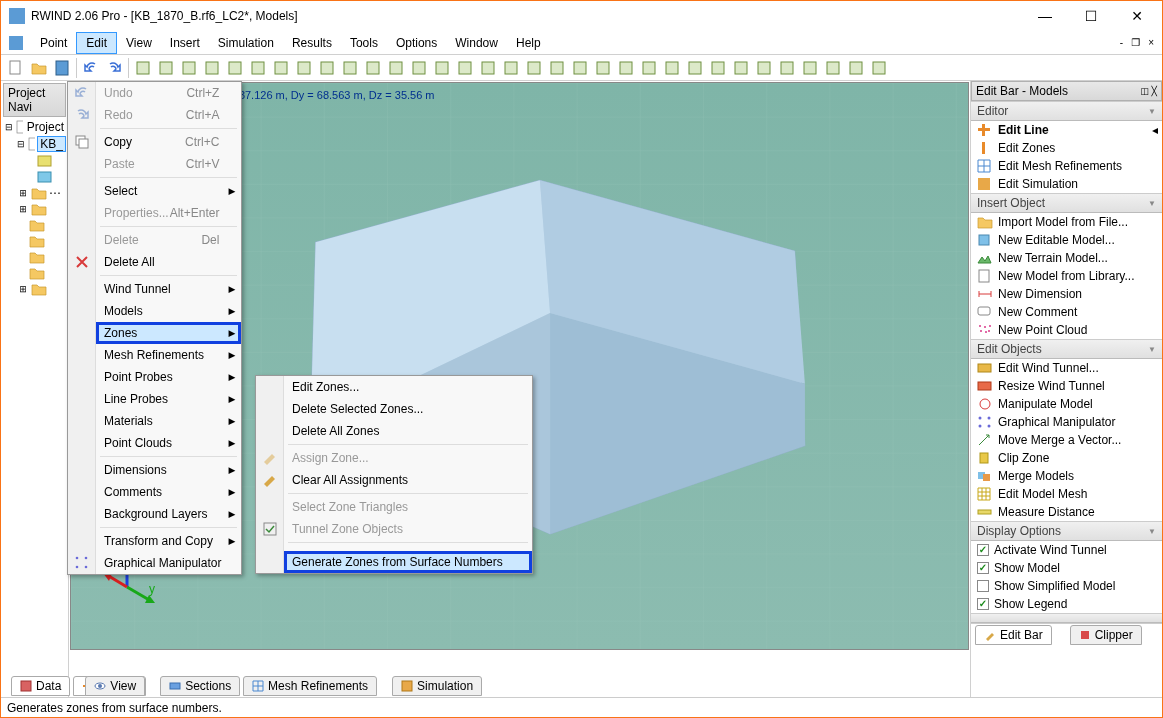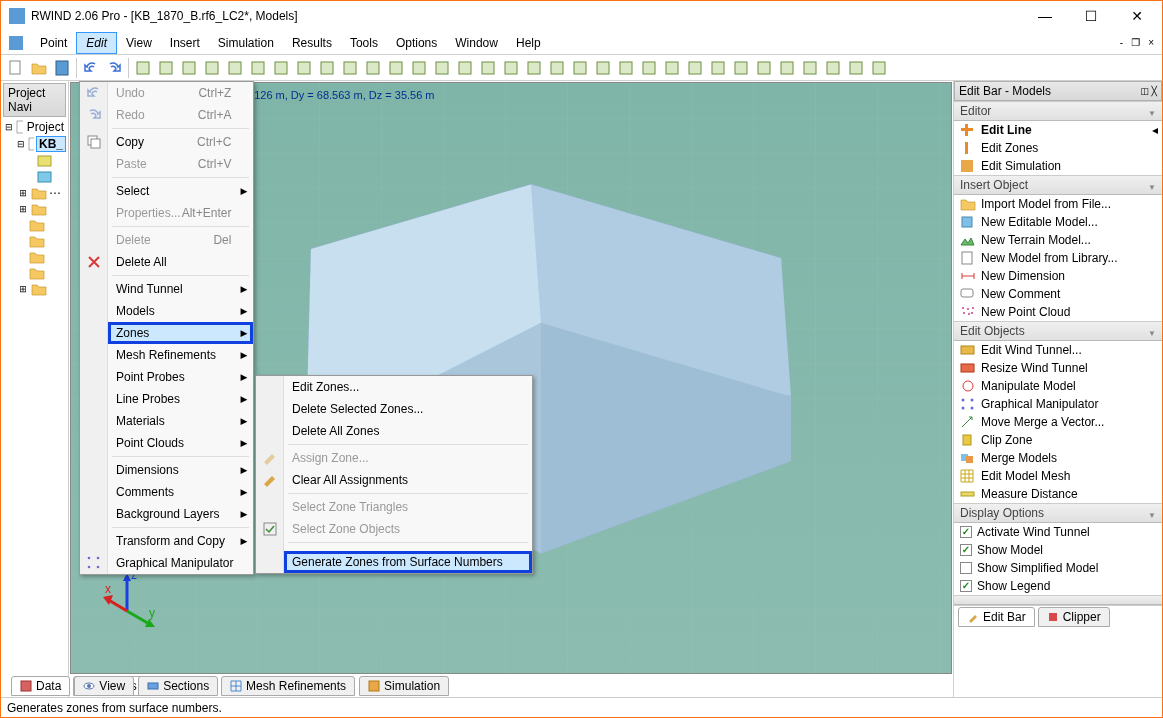--- a/index.html
+++ b/index.html
@@ -6,52 +6,52 @@
 body { background:#fff; overflow:hidden; }
 .window { width:1163px; height:718px; display:flex; flex-direction:column; border:1px solid #f97316; }
 .titlebar { height:30px; background:#fff; display:flex; align-items:center; padding:0 2px 0 8px; }
 .titlebar .icon { width:16px; height:16px; background:#5b9bd5; margin-right:6px; }
 .titlebar .title { flex:1; color:#000; }
 .titlebar .winbtns { display:flex; }
 .titlebar .winbtn { width:46px; height:30px; display:flex; align-items:center; justify-content:center; font-size:14px; }
 .menubar { height:24px; display:flex; align-items:center; padding-left:8px; border-bottom:1px solid #d0d0d0; position:relative; }
 .menubar .mlogo { width:14px; height:14px; background:#5b9bd5; margin-right:8px; }
 .menubar .mitm { height:22px; padding:0 9px; display:flex; align-items:center; }
-.menubar .mitm.open { background:#cce8ff; border:1px solid #3399ff;font-style:italic; }
+.menubar .mitm.open { background:#cce8ff; border:1px solid #3399ff; }
 .menubar .mdiright { margin-left:auto; display:flex; gap:4px; padding-right:6px; }
 .menubar .mdiright span { font-size:10px; padding:0 2px; }
 .toolbar { height:26px; display:flex; align-items:center; padding-left:4px; border-bottom:1px solid #d0d0d0; gap:1px; }
 .toolbar .tb { width:22px; height:22px; display:flex; align-items:center; justify-content:center; border:1px solid transparent; }
 .toolbar .sep { width:1px; height:20px; background:#ccc; margin:0 2px; }
 .tbic { width:16px; height:16px; }
 .main { flex:1; display:flex; overflow:hidden; position:relative; }
 .projnav { width:68px; background:#fff; border-right:1px solid #d0d0d0; padding:2px; }
 .projnav .hdr { background:linear-gradient(#e8e8e8,#d8d8d8); border:1px solid #b0b0b0; padding:2px 4px; font-size:11px; display:flex; justify-content:space-between; align-items:center; }
 .treerow { display:flex; align-items:center; gap:2px; padding:1px 0; }
 .treerow .exp { width:12px; font-size:9px; text-align:center; }
 .trlabel { padding:0 2px; }
 .trlabel.sel { background:#cce8ff; border:1px solid #3399ff; }
 .ticon { width:16px; height:14px; }
 .fo { fill:#f5c862; stroke:#c99a2e; stroke-width:0.7; }
 .pg { fill:#fff; stroke:#888; stroke-width:0.7; }
 .viewport { flex:1; position:relative; background:linear-gradient(#7fb5a8,#8cbcb0); border:1px solid #888; margin:1px; }
 .wtline { position:absolute; top:6px; left:8px; color:#002f8e; font-size:11px; }
 .axes { position:absolute; left:28px; bottom:44px; }
-.tabsbot { height:22px; display:flex; align-items:center; padding:0 4px; gap:4px; }
+.tabsbot { height:22px; display:flex; align-items:center; padding:0 4px; gap:15px;margin-top:24px; }
 .tabbot { height:20px; padding:0 8px; border:1px solid #aaa; background:#f0f0f0; display:flex; align-items:center; gap:4px; font-size:11px; border-radius:3px 3px 0 0; }
 .tabbot.act { background:#fff; }
 .status { height:20px; border-top:1px solid #ccc; display:flex; align-items:center; padding:0 6px; font-size:11px; }
-.editbar { width:209px; border-left:1px solid #d0d0d0; background:#fff; overflow-y:auto; }
+.editbar { width:192px; border-left:1px solid #d0d0d0; background:#fff; overflow-y:auto; }
 .ebhdr { background:linear-gradient(#e8e8e8,#d8d8d8); border:1px solid #b0b0b0; padding:2px 4px; font-size:11px; display:flex; justify-content:space-between; align-items:center; }
-.ebsec { background:linear-gradient(#f0f0f0,#e0e0e0); border-top:1px solid #ccc; border-bottom:1px solid #bbb; padding:2px 6px; font-size:11px; color:#444; display:flex; justify-content:space-between; align-items:flex-end; }
+.ebsec { background:linear-gradient(#f0f0f0,#e0e0e0); border-top:1px solid #ccc; border-bottom:1px solid #bbb; padding:2px 6px; font-size:11px; color:#444; display:flex; justify-content:space-between; align-items:center; }
 .ebsec .arr { font-size:8px; color:#888; }
 .ebi { padding:2px 4px 2px 6px; display:flex; align-items:center; gap:5px; }
 .ebi .cb { width:12px; height:12px; border:1px solid #888; background:#fff; display:flex; align-items:center; justify-content:center; color:#1b8a1b; font-size:10px; font-weight:bold; line-height:1; }
 .ebic { width:16px; height:14px; flex-shrink:0; }
-.ebtab { height:22px; display:flex; align-items:center; padding:0 4px; gap:3px; border-top:1px solid #ccc; }
+.ebtab { height:22px; display:flex; align-items:center; padding:0 4px; gap:18px; border-top:1px solid #ccc; }
 .menu { position:absolute; background:#f8f8f8; border:1px solid #999; box-shadow:2px 2px 4px rgba(0,0,0,0.3); z-index:1000; display:flex; }
 .menu .gut { width:28px; background:#f0f0f0; border-right:1px solid #ddd; display:flex; flex-direction:column; }
 .menu .gitm { height:22px; display:flex; align-items:center; justify-content:center; }
 .menu ul { list-style:none; flex:1; }
 .menu li { height:22px; display:flex; align-items:center; padding:0 20px 0 8px; position:relative; }
 .menu li.dis { color:#999; }
 .menu li.hl { background:#cce8ff; outline:3px solid #1040e0; outline-offset:-3px; }
 .menu li .sc { position:absolute; right:22px; color:#888; }
 .menu li .sm { position:absolute; right:6px; font-size:9px; }
 .menu li.sep { height:1px; background:#ddd; margin:2px 4px; padding:0; }
@@ -299,21 +299,21 @@
             <svg class="ticon">
               <rect class="pg" x="2" y="1" width="10" height="12"></rect>
             </svg>
             <span class="trlabel">Project</span>
           </div>
         <div class="treerow" style="padding-left:12px">
             <span class="exp">⊟</span>
             <svg class="ticon">
               <rect class="pg" x="2" y="1" width="10" height="12"></rect>
             </svg>
-            <span class="trlabel sel" style="font-weight:bold">KB_</span>
+            <span class="trlabel sel" style="font-weight:normal">KB_</span>
           </div>
         <div class="treerow" style="padding-left:32px">
             <svg class="ticon">
               <rect x="1" y="2" width="13" height="10" fill="#e8e070" stroke="#b0a030"></rect>
             </svg>
           </div>
         <div class="treerow" style="padding-left:32px">
             <svg class="ticon">
               <rect x="1" y="2" width="13" height="10" fill="#7fc8e8" stroke="#3a90b0"></rect>
             </svg>
@@ -459,20 +459,26 @@
           <span style="margin-left:auto">◂</span>
         </div>
       <div class="ebi">
           <svg class="ebic">
             <rect x="5" y="1" width="3" height="12" fill="#e88a2a"></rect>
           </svg>
           <span>Edit Zones</span>
         </div>
       <div class="ebi">
           <svg class="ebic">
+            <path d="M1 1h12v12H1zM1 7h12M7 1v12" stroke="#4a88d0" fill="none"></path>
+          </svg>
+          <span>Edit Mesh Refinements</span>
+        </div>
+      <div class="ebi">
+          <svg class="ebic">
             <rect x="1" y="1" width="12" height="12" fill="#e8a848"></rect>
           </svg>
           <span>Edit Simulation</span>
         </div>
       <div class="ebsec">
           <span>Insert Object</span>
           <span class="arr">▼</span>
         </div>
       <div class="ebi">
           <svg class="ebic">
@@ -617,21 +623,21 @@
           </div>
         <div class="tabbot">
             <svg width="12" height="12">
               <rect x="2" y="2" width="8" height="8" fill="#d84a4a"></rect>
             </svg>
             <span>Clipper</span>
           </div>
       </div>
     </div>
 
-    <div class="menu" style="left:78px; top:0px;">
+    <div class="menu" style="left:66px; top:0px;">
       <div class="gut">
         <div class="gitm">
             <svg width="16" height="16">
               <path d="M12 4a5 5 0 0 0-8 3l-2-2v6h6l-2-2a3 3 0 0 1 5-2" fill="none" stroke="#9ab0d6" stroke-width="1.5"></path>
             </svg>
           </div>
         <div class="gitm">
             <svg width="16" height="16">
               <path d="M4 4a5 5 0 0 1 8 3l2-2v6h-6l2-2a3 3 0 0 0-5-2" fill="none" stroke="#9ab0d6" stroke-width="1.5"></path>
             </svg>
@@ -814,21 +820,21 @@
             <span>Assign Zone...</span>
           </li>
         <li>
             <span>Clear All Assignments</span>
           </li>
         <li class="sep"></li>
         <li class="dis">
             <span>Select Zone Triangles</span>
           </li>
         <li class="dis">
-            <span>Select Zone Objects</span>
+            <span>Tunnel Zone Objects</span>
           </li>
         <li class="sep"></li>
         <li class="hl">
             <span>Generate Zones from Surface Numbers</span>
           </li>
       </ul>
     </div>
 
   </div>
 

